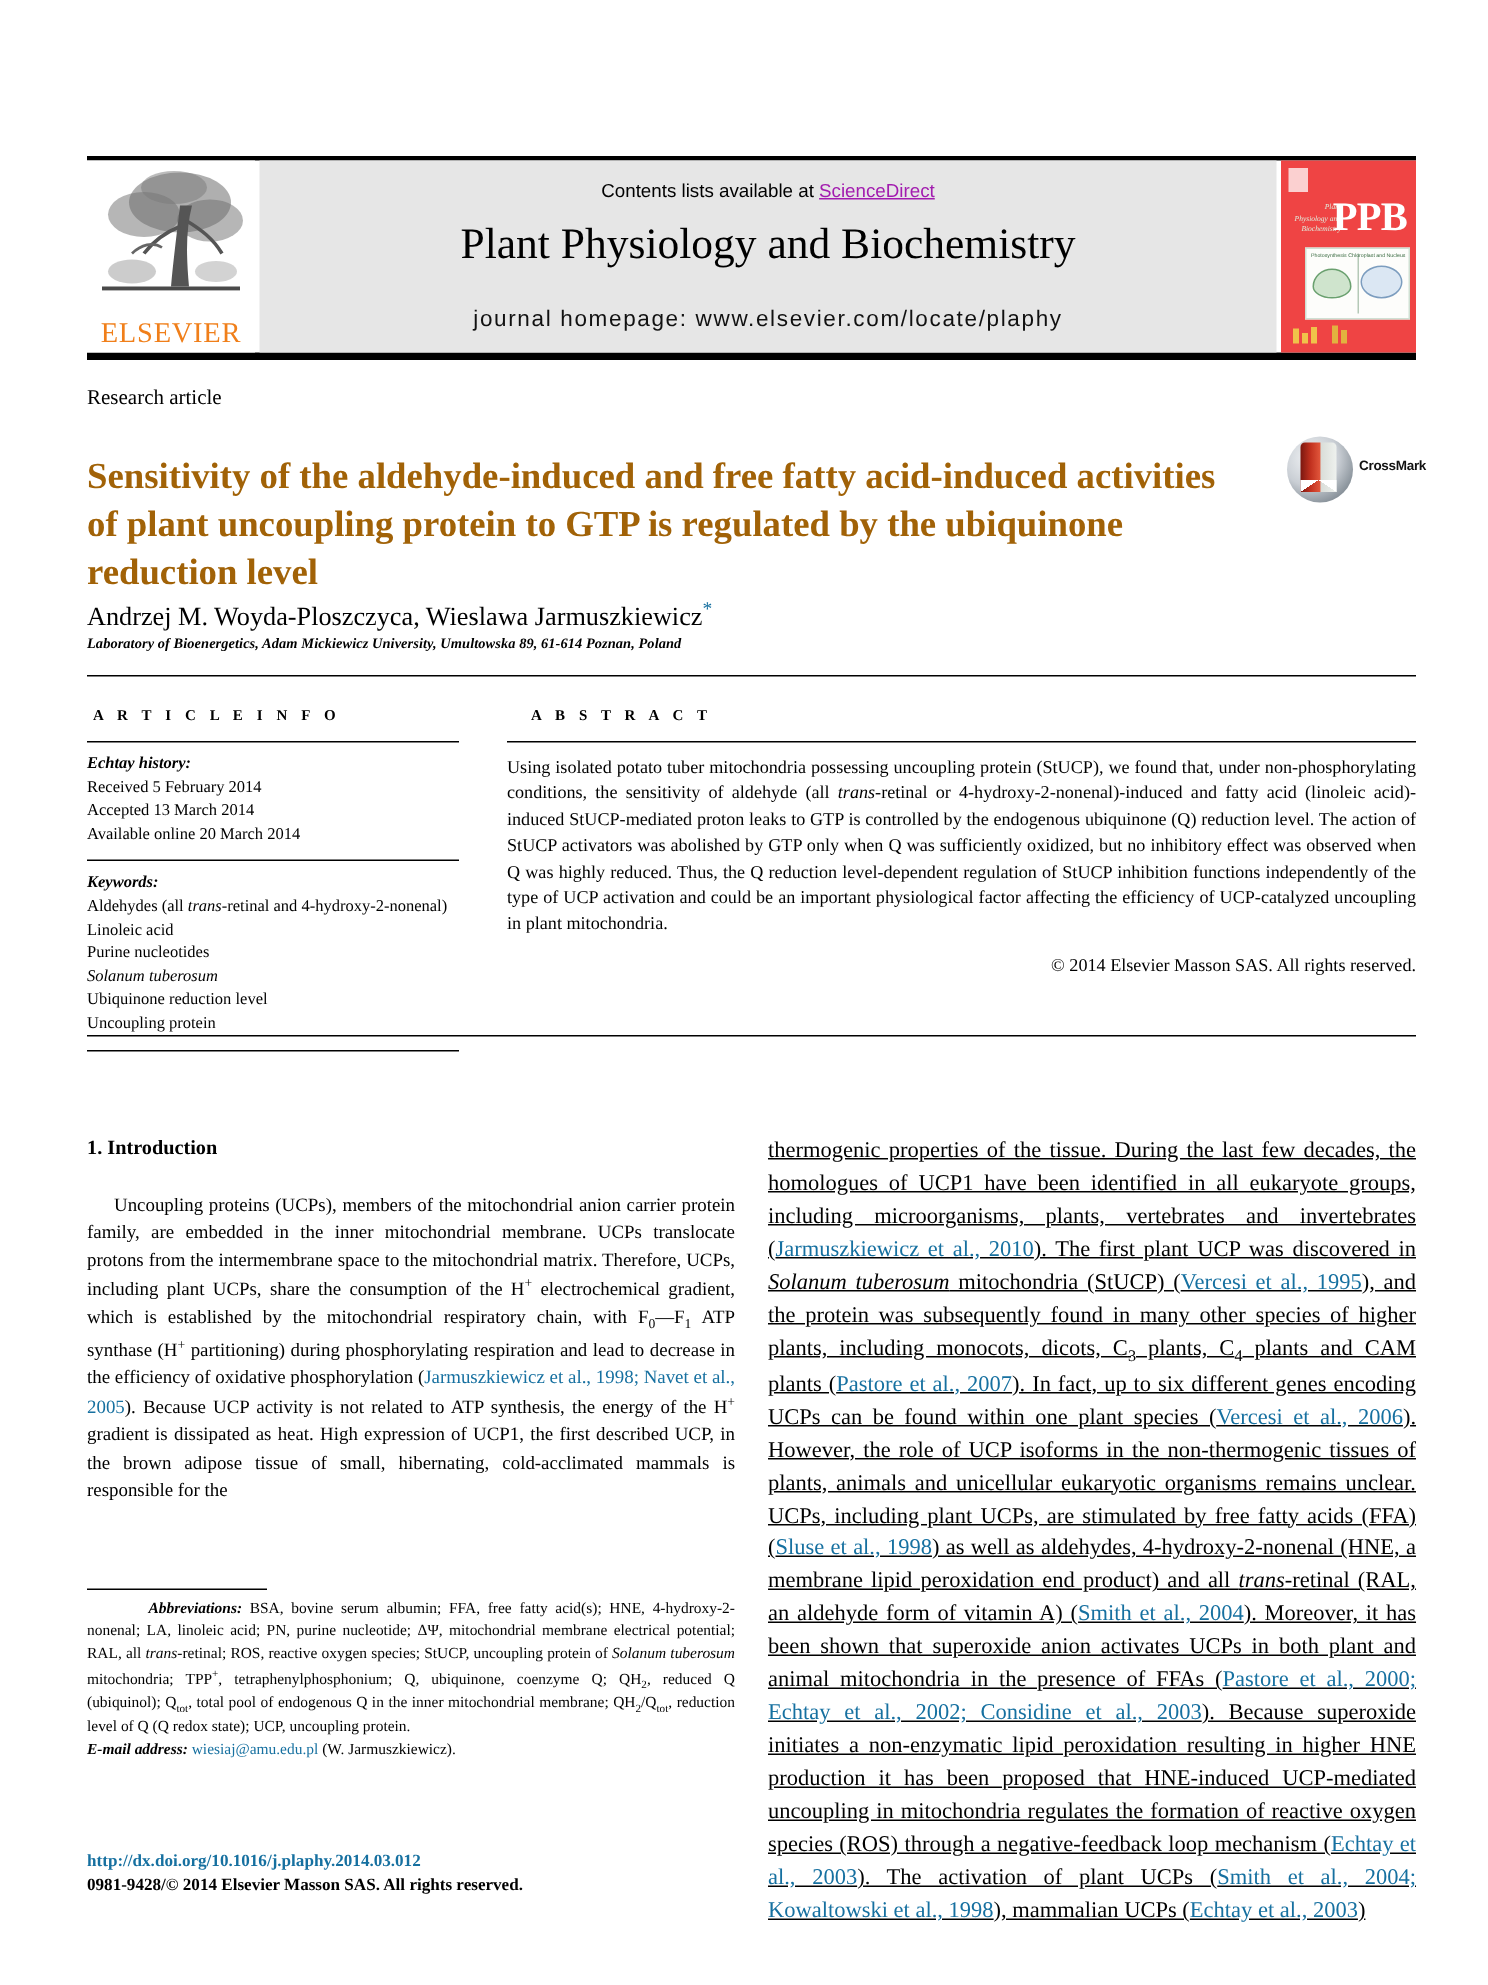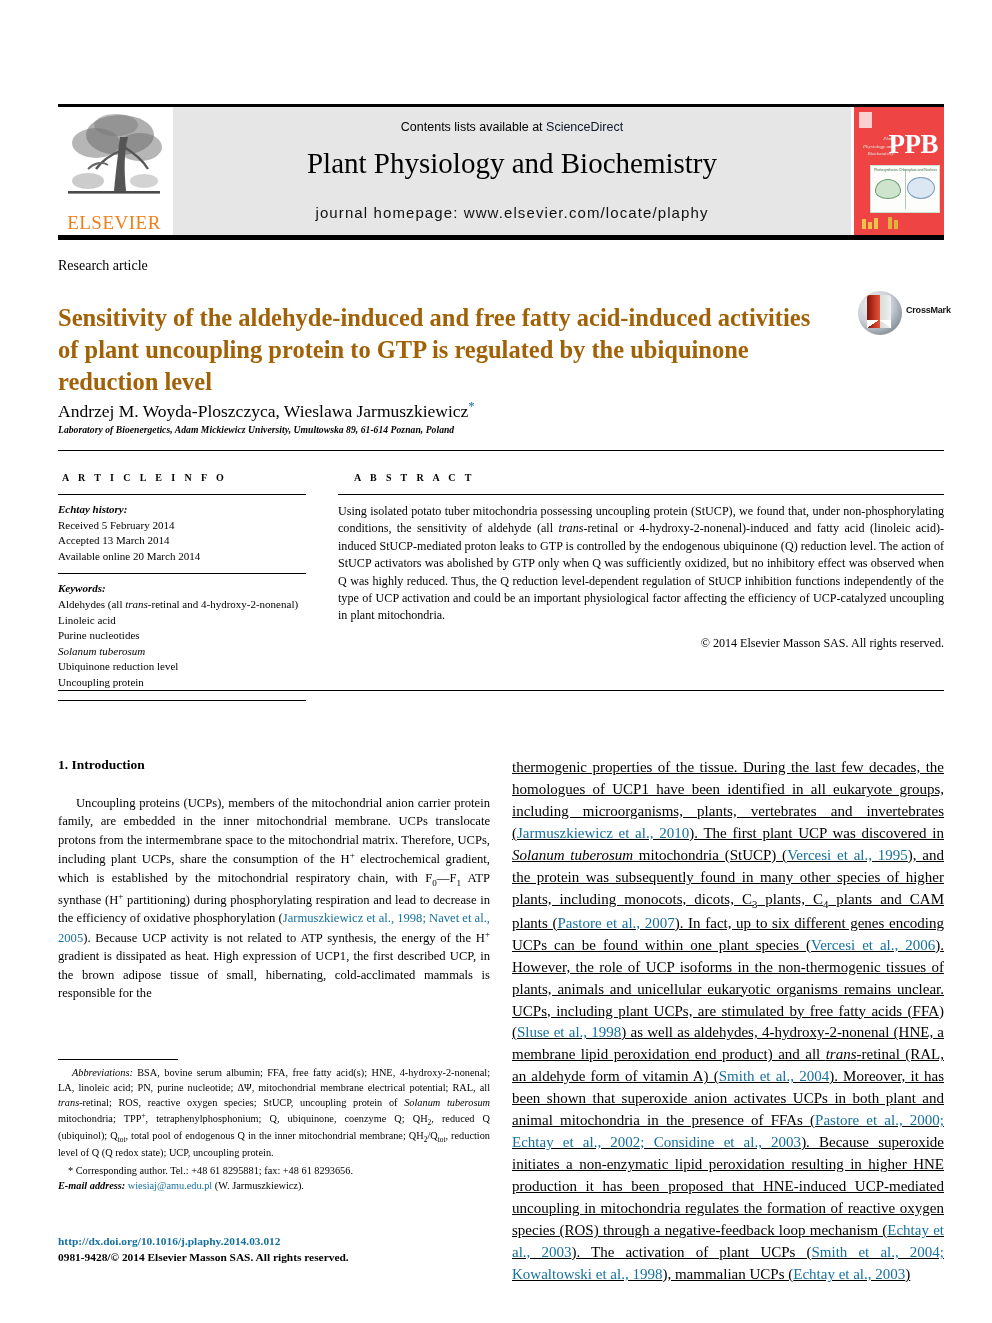--- a/index.html
+++ b/index.html
@@ -80,21 +80,21 @@
     margin-right: 3px;
   }
   .contents-line {
     position: absolute;
     top: 13px; left: 0; right: 0;
     text-align: center;
     font-family: "Liberation Sans", sans-serif;
     font-size: 12.5px;
     color: #000;
   }
-  .sd-link { color: #0f172a; }
+  .sd-link { color: #a21caf; text-decoration: underline; }
   .journal-title {
     position: absolute;
     top: 40px; left: 0; right: 0;
     text-align: center;
     font-family: "Liberation Serif", serif;
     font-size: 29px;
     color: #000;
   }
   .homepage-line {
     position: absolute;
@@ -374,21 +374,21 @@
   .footnotes {
     position: absolute;
     left: 58px;
     top: 1066px;
     width: 432px;
     font-family: "Liberation Serif", serif;
     font-size: 10.3px;
     line-height: 1.45;
     text-align: justify;
   }
-  .footnotes .abbr-head { font-style: italic; font-weight: normal; }
+  .footnotes .abbr-head { font-style: italic; font-weight: bold; margin-left: 27px; }
   .footnotes .corr {
     text-indent: 10px;
     margin-top: 3px;
     text-align: left;
   }
   .footnotes .email {
     margin-left: 18px;
     text-align: left;
   }
   .footnotes .email .lbl { font-style: italic; font-weight: bold; }
@@ -523,21 +523,20 @@
     <p class="indent" style="margin:0">Uncoupling proteins (UCPs), members of the mitochondrial anion carrier protein family, are embedded in the inner mitochondrial membrane. UCPs translocate protons from the intermembrane space to the mitochondrial matrix. Therefore, UCPs, including plant UCPs, share the consumption of the H<sup>+</sup> electrochemical gradient, which is established by the mitochondrial respiratory chain, with F<sub>0</sub>—F<sub>1</sub> ATP synthase (H<sup>+</sup> partitioning) during phosphorylating respiration and lead to decrease in the efficiency of oxidative phosphorylation (<span class="ref">Jarmuszkiewicz et al., 1998; Navet et al., 2005</span>). Because UCP activity is not related to ATP synthesis, the energy of the H<sup>+</sup> gradient is dissipated as heat. High expression of UCP1, the first described UCP, in the brown adipose tissue of small, hibernating, cold-acclimated mammals is responsible for the</p>
   </div>
 
   <div class="col-right">
     <p style="margin:0">thermogenic properties of the tissue. During the last few decades, the homologues of UCP1 have been identified in all eukaryote groups, including microorganisms, plants, vertebrates and invertebrates (<span class="ref">Jarmuszkiewicz et al., 2010</span>). The first plant UCP was discovered in <span style="font-style:italic">Solanum tuberosum</span> mitochondria (StUCP) (<span class="ref">Vercesi et al., 1995</span>), and the protein was subsequently found in many other species of higher plants, including monocots, dicots, C<sub>3</sub> plants, C<sub>4</sub> plants and CAM plants (<span class="ref">Pastore et al., 2007</span>). In fact, up to six different genes encoding UCPs can be found within one plant species (<span class="ref">Vercesi et al., 2006</span>). However, the role of UCP isoforms in the non-thermogenic tissues of plants, animals and unicellular eukaryotic organisms remains unclear. UCPs, including plant UCPs, are stimulated by free fatty acids (FFA) (<span class="ref">Sluse et al., 1998</span>) as well as aldehydes, 4-hydroxy-2-nonenal (HNE, a membrane lipid peroxidation end product) and all <span style="font-style:italic">trans</span>-retinal (RAL, an aldehyde form of vitamin A) (<span class="ref">Smith et al., 2004</span>). Moreover, it has been shown that superoxide anion activates UCPs in both plant and animal mitochondria in the presence of FFAs (<span class="ref">Pastore et al., 2000; Echtay et al., 2002; Considine et al., 2003</span>). Because superoxide initiates a non-enzymatic lipid peroxidation resulting in higher HNE production it has been proposed that HNE-induced UCP-mediated uncoupling in mitochondria regulates the formation of reactive oxygen species (ROS) through a negative-feedback loop mechanism (<span class="ref">Echtay et al., 2003</span>). The activation of plant UCPs (<span class="ref">Smith et al., 2004; Kowaltowski et al., 1998</span>), mammalian UCPs (<span class="ref">Echtay et al., 2003</span>)</p>
   </div>
 
   <div class="footnote-rule"></div>
   <div class="footnotes">
     <p style="margin:0;text-indent:14px"><span class="abbr-head">Abbreviations:</span> BSA, bovine serum albumin; FFA, free fatty acid(s); HNE, 4-hydroxy-2-nonenal; LA, linoleic acid; PN, purine nucleotide; ΔΨ, mitochondrial membrane electrical potential; RAL, all <span style="font-style:italic">trans</span>-retinal; ROS, reactive oxygen species; StUCP, uncoupling protein of <span style="font-style:italic">Solanum tuberosum</span> mitochondria; TPP<sup>+</sup>, tetraphenylphosphonium; Q, ubiquinone, coenzyme Q; QH<sub>2</sub>, reduced Q (ubiquinol); Q<sub>tot</sub>, total pool of endogenous Q in the inner mitochondrial membrane; QH<sub>2</sub>/Q<sub>tot</sub>, reduction level of Q (Q redox state); UCP, uncoupling protein.</p>
-    <p class="corr" style="margin:3px 0 0 0">* Corresponding author. Tel.: +48 61 8295881; fax: +48 61 8293656.</p>
     <p class="email" style="margin:0"><span class="lbl">E-mail address:</span> <span class="ref">wiesiaj@amu.edu.pl</span> <span>(W. Jarmuszkiewicz).</span></p>
   </div>
 
   <div class="doi-block">
     <div class="doi">http://dx.doi.org/10.1016/j.plaphy.2014.03.012</div>
     <div class="issn">0981-9428/© 2014 Elsevier Masson SAS. All rights reserved.</div>
   </div>
 
 </div>
 

